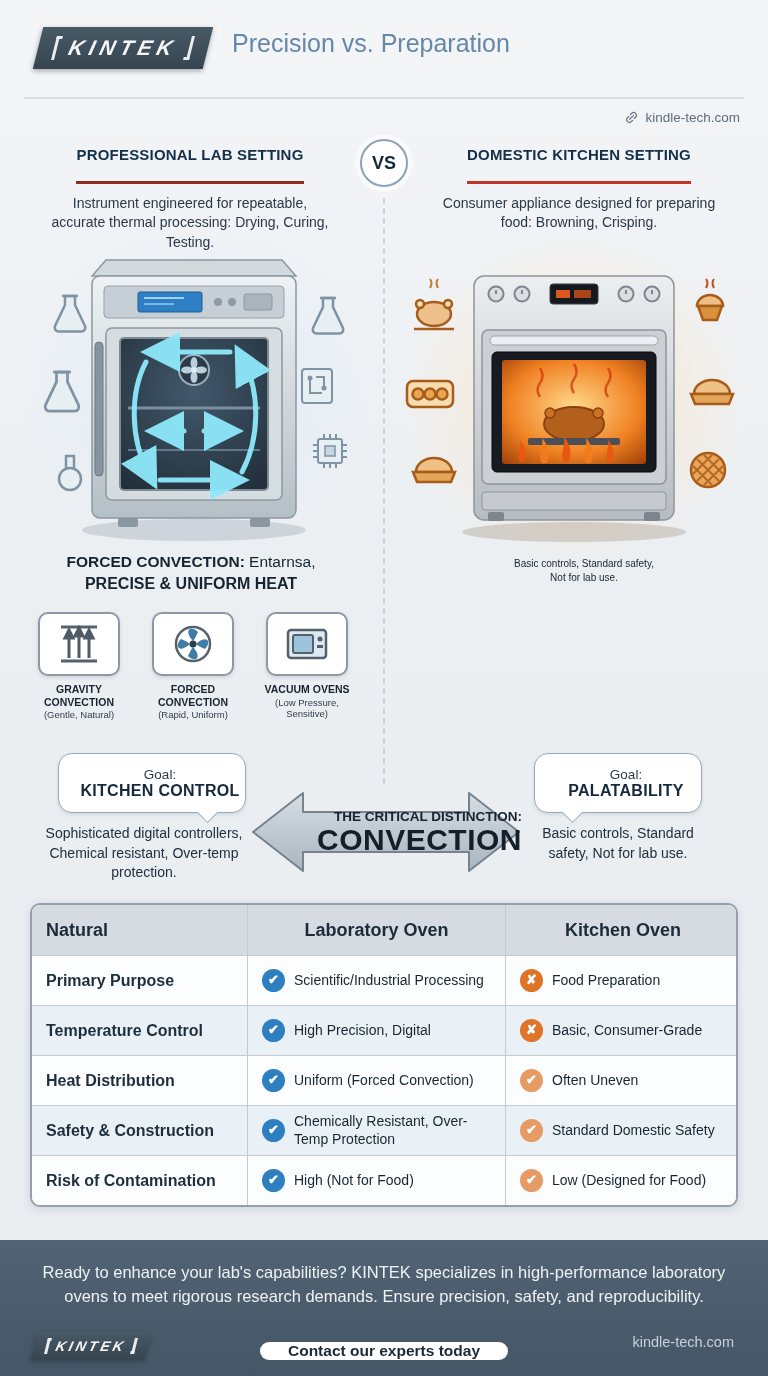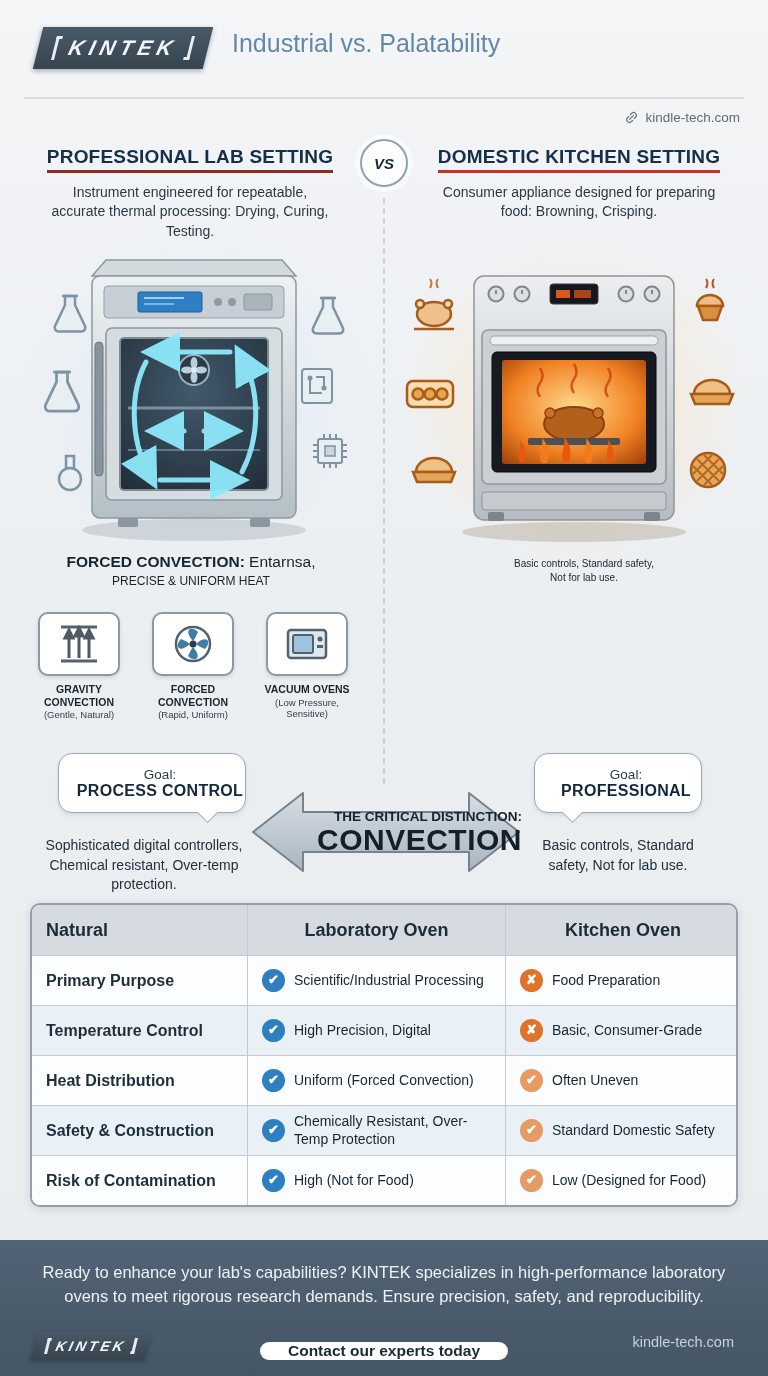--- a/index.html
+++ b/index.html
@@ -35,40 +35,40 @@
   .title-2 { font-size:25px; font-weight:500; color:#6487aa; margin-top:3px; }
   .rule { position:absolute; left:24px; right:24px; top:97px; height:2px; background:#d8dde2; }
 
   .site { position:absolute; top:110px; right:28px; display:flex; gap:6px; align-items:center;
           font-size:13.5px; color:#5f6c7a; cursor:pointer; }
 
   
   .col-head { position:absolute; top:146px; width:310px; text-align:center; }
   .col-head.left  { left:35px; }
   .col-head.right { left:424px; }
-  .head-text { display:inline-block; font-size:19px; font-weight:800; color:#132f4a;
-               padding-bottom:2px; border-bottom:3px solid #8e2a1e; letter-spacing:.2px; }
+  .head-text { display:inline-block; font-size:15px; font-weight:800; color:#132f4a;
+               padding-bottom:18px; border-bottom:3px solid #8e2a1e; letter-spacing:.2px; }
   .col-head.right .head-text { border-bottom-color:#c13527; }
   .col-desc { margin-top:10px; font-size:14px; color:#2b3845; line-height:1.38; padding:0 14px; }
 
   .vs { position:absolute; left:360px; top:139px; width:48px; height:48px; border-radius:50%;
         background:#fff; border:2px solid #8da2b4; display:flex; align-items:center; justify-content:center;
-        font-weight:800; font-size:15px; color:#16293c; box-shadow:0 0 0 5px rgba(255,255,255,.55);font-style:italic; }
+        font-weight:800; font-size:18px; color:#16293c; box-shadow:0 0 0 5px rgba(255,255,255,.55); }
 
   .divider-dashed { position:absolute; left:383px; top:198px; height:586px;
                     border-left:2px dashed #c6ced6; opacity:.85; }
 
   
   .lab-art     { position:absolute; left:34px;  top:236px; }
   .kitchen-art { position:absolute; left:404px; top:246px; }
 
   .caption-left { position:absolute; left:26px; top:552px; width:330px; text-align:center;
                   color:#15242f; font-size:15.5px; line-height:1.35; }
   .caption-left .bold { font-weight:800; }
-  .caption-left .line2 { font-weight:400; font-size:12px; }
+  .caption-left .line2 { font-weight:700; font-size:16px; }
   .caption-right { position:absolute; left:430px; top:557px; width:308px; text-align:center;
                    color:#18242e; font-size:10px; line-height:1.42; }
 
   
   .types { position:absolute; left:26px; top:612px; width:334px; display:flex; justify-content:space-between; }
   .type { width:106px; display:flex; flex-direction:column; align-items:center; }
   .type-box { width:82px; height:64px; background:#fff; border:2.5px solid #8c98a3; border-radius:10px;
               display:flex; align-items:center; justify-content:center;
               box-shadow:0 2px 4px rgba(40,60,80,.14); }
   .type-name { margin-top:7px; font-size:10.5px; font-weight:800; text-align:center; color:#18242e; line-height:1.2; }
@@ -86,21 +86,21 @@
   .bubble-right::after { left:30px; }
   .goal-label { font-size:13.5px; color:#2c3945; }
   .goal-value { font-size:16px; font-weight:800; color:#15293c; letter-spacing:.3px; }
 
   .arrow-wrap { position:absolute; left:250px; top:786px; width:272px; height:92px; }
   .arrow-text { position:absolute; inset:0; display:flex; flex-direction:column; align-items:flex-end;
                 justify-content:center; padding-top:1px; }
   .arrow-title   { font-size:13.5px; font-weight:700; color:#16232e; }
   .arrow-keyword { font-size:30px; font-weight:800; color:#141f29; letter-spacing:.5px; line-height:1.08; }
 
-  .side-details { position:absolute; text-align:center; font-size:14px; color:#20303d; line-height:1.4;margin-top:12px; }
+  .side-details { position:absolute; text-align:center; font-size:14px; color:#20303d; line-height:1.4; }
   .details-left  { left:24px;  top:824px; width:240px; }
   .details-right { left:534px; top:824px; width:168px; }
 
   
   .table { position:absolute; left:30px; top:903px; width:708px; border:2px solid #93a0ac;
            border-radius:10px; overflow:hidden; background:#fbfdff;
            box-shadow:0 2px 8px rgba(30,50,70,.14); }
   .t-row { display:grid; grid-template-columns:215px 258px 235px; min-height:50px; background:#fbfdff; }
   .t-row.alt { background:#e9f1f7; }
   .t-head { background:#d6dbe1; }
@@ -135,21 +135,21 @@
   <div class="glow glow-right"></div>
 
   <div class="logo-wrap">
     <div class="kintek-logo">
       <span class="logo-bracket left"></span>
       <span class="logo-text">KINTEK</span>
       <span class="logo-bracket right"></span>
     </div>
   </div>
   <div class="title">
-    <div class="title-2">Industrial vs. Palatability</div>
+    <div class="title-2">Precision vs. Preparation</div>
   </div>
   <div class="rule"></div>
 
   <div class="site">
     <svg width="15" height="15" viewBox="0 0 24 24">
       <path d="M9 15 L15 9 M7.5 10.5 l-2.2 2.2 a4.4 4.4 0 0 0 6.2 6.2 l2.2-2.2 M16.5 13.5 l2.2-2.2 a4.4 4.4 0 0 0 -6.2-6.2 l-2.2 2.2" stroke="#6b7785" stroke-width="2" fill="none" stroke-linecap="round"></path>
     </svg>
     <span>kindle-tech.com</span>
   </div>
 
@@ -380,25 +380,25 @@
           <rect x="34" y="23" width="6" height="3" fill="#54616b"></rect>
         </svg>
       </div>
       <div class="type-name">VACUUM OVENS</div>
       <div class="type-sub">(Low Pressure, Sensitive)</div>
     </div>
   </div>
 
   <div class="bubble bubble-left">
     <div class="goal-label">Goal:</div>
-    <div class="goal-value">PROCESS CONTROL</div>
+    <div class="goal-value">KITCHEN CONTROL</div>
   </div>
   <div class="bubble bubble-right">
     <div class="goal-label">Goal:</div>
-    <div class="goal-value">PROFESSIONAL</div>
+    <div class="goal-value">PALATABILITY</div>
   </div>
 
   <div class="arrow-wrap">
     <svg width="272" height="92" viewBox="0 0 272 92">
       <defs>
         <linearGradient id="arrowGrad" x1="0" y1="0" x2="0" y2="1">
           <stop offset="0" stop-color="#d7dee4"></stop>
             <stop offset="1" stop-color="#a9b5bf"></stop>
         </linearGradient>
       </defs>

